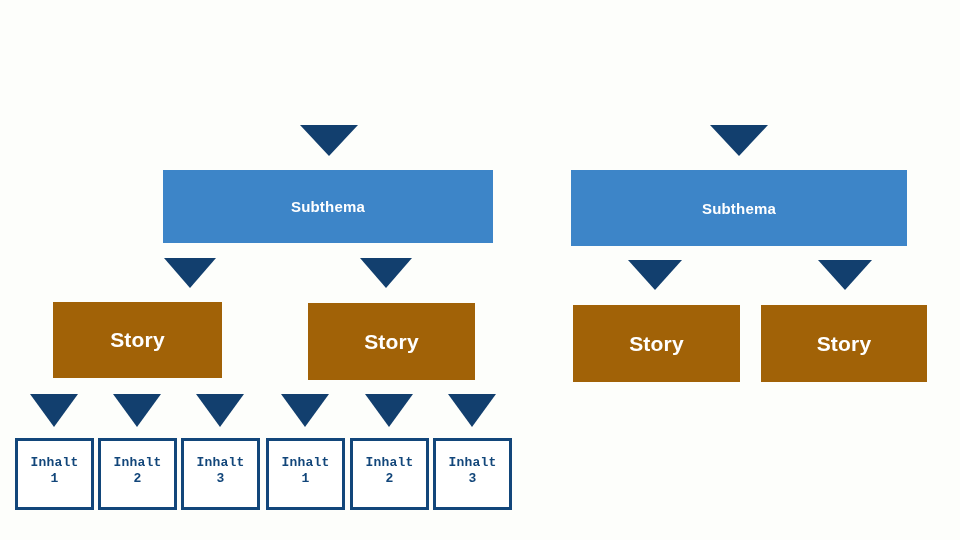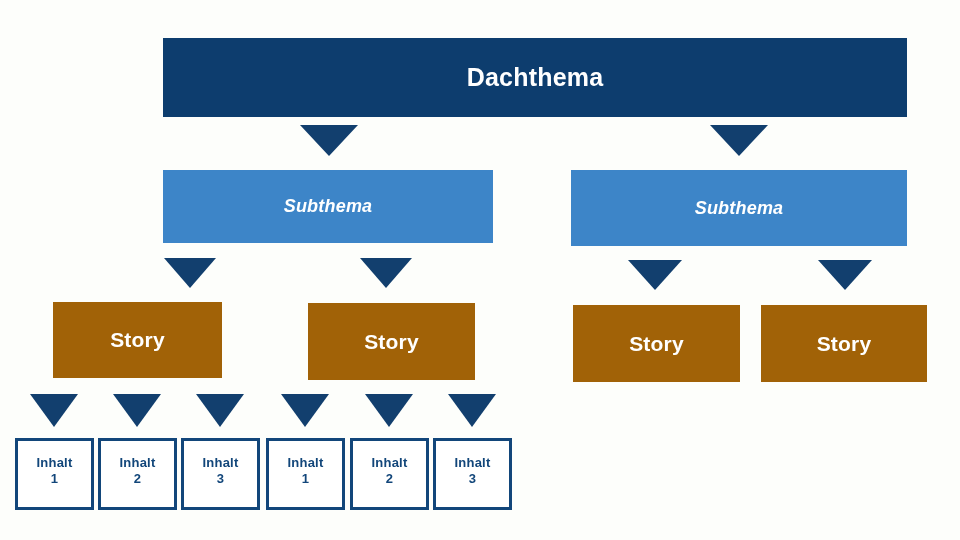--- a/index.html
+++ b/index.html
@@ -28,38 +28,38 @@
     color: #ffffff;
     letter-spacing: 0.2px;
   }
   .node-root {
     background: #0d3d6e;
     font-size: 25px;
     font-weight: 600;
   }
   .node-sub {
     background: #3d85c8;
-    font-size: 18px;
+    font-size: 15px;
     font-weight: 600;
-    font-style: italic;
   }
   .node-story {
     background: #a16207;
     font-size: 21px;
     font-weight: 600;
   }
   .node-leaf {
     background: #ffffff;
     border: 3px solid #12467a;
     color: #12467a;
     font-size: 13px;
     font-weight: 700;
     line-height: 1.25;
     flex-direction: column;
     padding-bottom: 6px;
+    font-family: Liberation Mono, monospace;
   }
   .node-leaf .leaf-line {
     display: block;
   }
   .arrow {
     position: absolute;
     width: 0;
     height: 0;
     border-left-style: solid;
     border-right-style: solid;
@@ -67,23 +67,20 @@
     border-left-color: transparent;
     border-right-color: transparent;
     border-top-color: #123f6e;
   }
 </style>
 </head>
 <body>
 
 <div id="canvas">
 
-  <div class="node node-root" style="left:163px; top:38px; width:744px; height:79px;">
-    <span>Dachthema</span>
-  </div>
 
   <div class="arrow" style="left:300px; top:125px; border-left-width:29px; border-right-width:29px; border-top-width:31px;"></div>
   <div class="arrow" style="left:710px; top:125px; border-left-width:29px; border-right-width:29px; border-top-width:31px;"></div>
 
   <div class="node node-sub" style="left:163px; top:170px; width:330px; height:73px;">
     <span>Subthema</span>
   </div>
   <div class="node node-sub" style="left:571px; top:170px; width:336px; height:76px;">
     <span>Subthema</span>
   </div>

